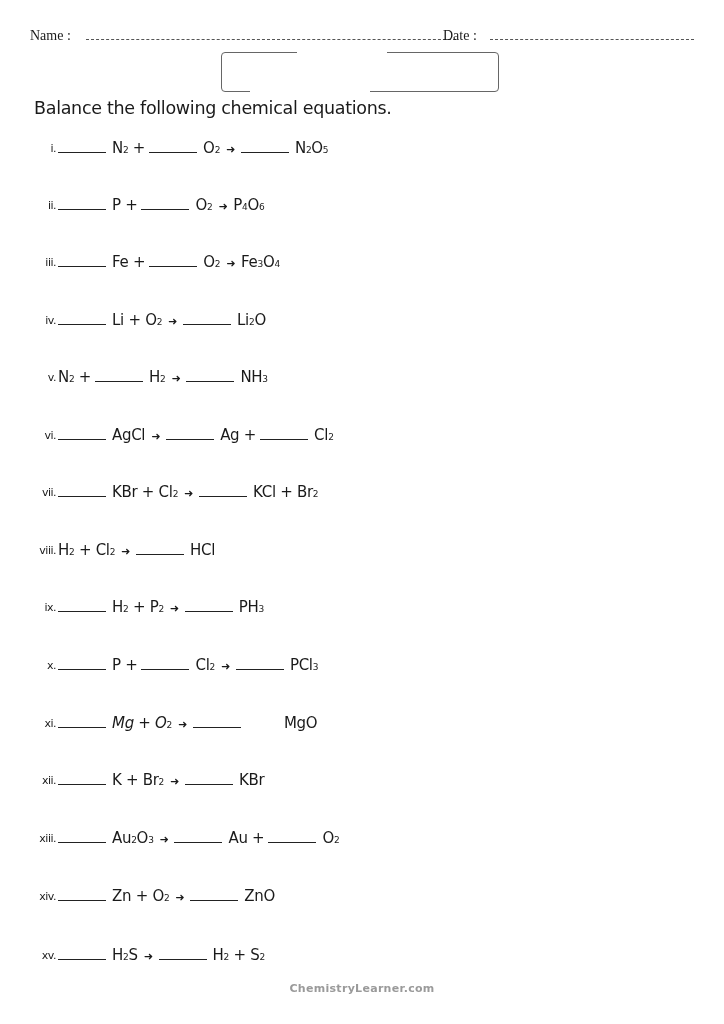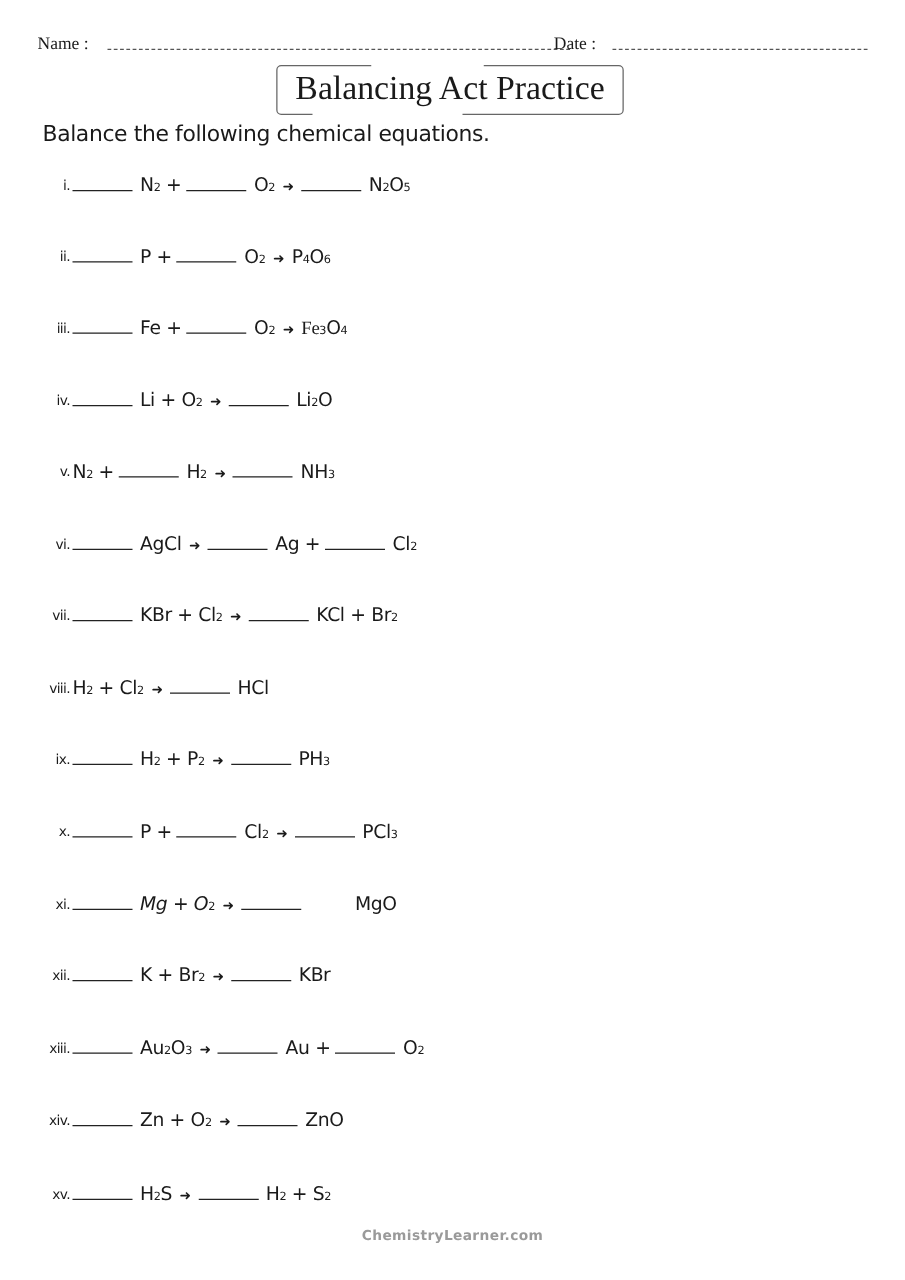--- a/index.html
+++ b/index.html
@@ -28,21 +28,20 @@
 <div class="header">
   <span class="hdr-label" style="left:0">Name :</span>
   <span class="hdr-line" style="left:56px; width:370px;"></span>
   <span class="hdr-label" style="left:413px">Date :</span>
   <span class="hdr-line" style="left:460px; width:204px;"></span>
 </div>
 
 <div class="title-box">
   <span class="gap1"></span>
     <span class="gap2"></span>
-  <div class="title-text">Balancing Act Practice</div>
 </div>
 
 <div class="instr">Balance the following chemical equations.</div>
 
 <div id="eq-list">
     <div class="eq" style="top: 138px;">
       <span class="num">i.</span>
       <span class="body">
         <span class="blank"></span>
         <span class="tok tight" style="white-space: pre;">N</span>
@@ -76,21 +75,21 @@
     </div>
     <div class="eq" style="top: 252px;">
       <span class="num">iii.</span>
       <span class="body">
         <span class="blank"></span>
         <span class="tok" style="white-space: pre; text-align: right;">Fe +</span>
         <span class="blank"></span>
         <span class="tok tight" style="white-space: pre;">O</span>
         <sub style="margin-right: 4px;">2</sub>
         <span class="arrow">➜</span>
-        <span class="tok tight" style="white-space: pre; font-family: Liberation Serif, serif;">Fe</span>
+        <span class="tok tight" style="white-space: pre;">Fe</span>
         <sub style="margin-right: 0px;">3</sub>
         <span class="tok tight" style="white-space: pre;">O</span>
         <sub style="margin-right: 4px;">4</sub>
       </span>
     </div>
     <div class="eq" style="top: 310px;">
       <span class="num">iv.</span>
       <span class="body">
         <span class="blank"></span>
         <span class="tok tight" style="white-space: pre;">Li + O</span>

